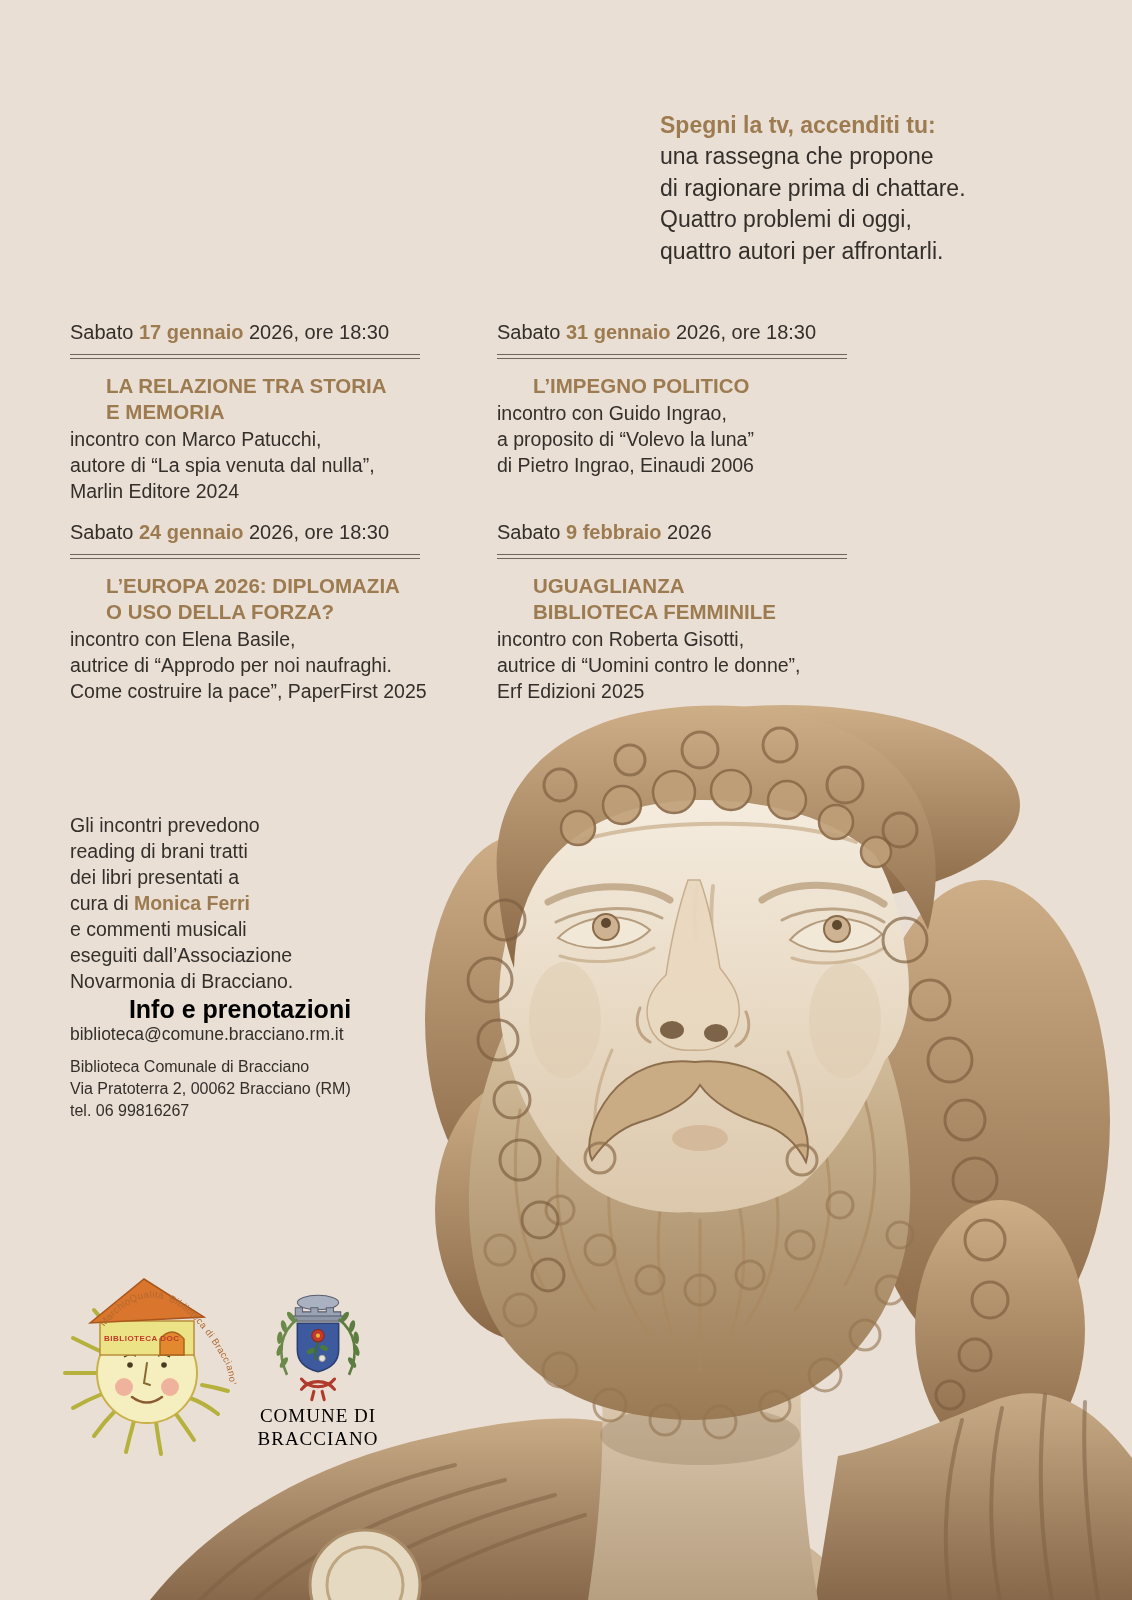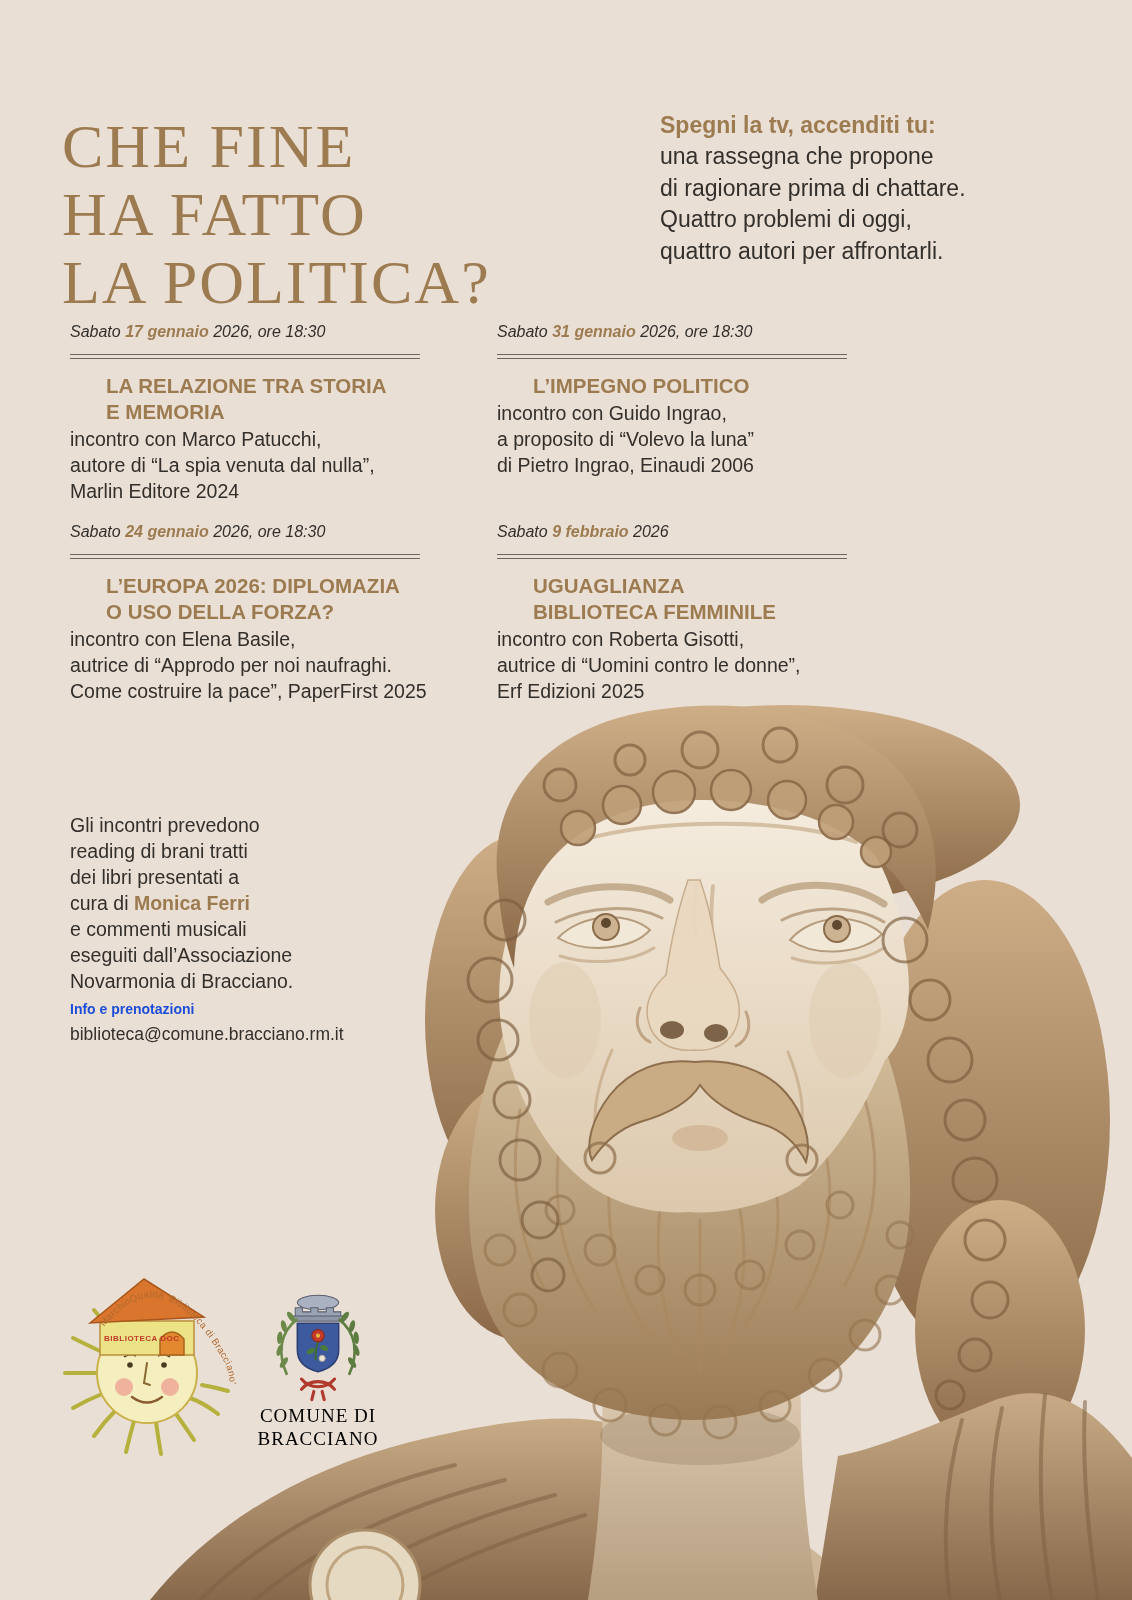--- a/index.html
+++ b/index.html
@@ -22,36 +22,36 @@
   
   .intro{left:660px;top:78px;width:420px;font-size:23px;line-height:31.5px;}
   .intro .hl{color:#9d7b50;font-weight:bold;}
 
   
   .event{width:366px;}
   .pos-e0{left:70px;top:320px;}
   .pos-e1{left:497px;top:320px;}
   .pos-e2{left:70px;top:520px;}
   .pos-e3{left:497px;top:520px;}
-  .event .date{font-size:16px;line-height:24px;font-style:italic;}
+  .event .date{font-size:20px;line-height:24px;}
   .event .date b{color:#9d7b50;}
   .event .divider{
     margin-top:10px;width:350px;height:3px;
     border-top:1.4px solid #6e665d;border-bottom:1.4px solid #6e665d;
   }
   .event .ev-title{margin-top:14px;font-size:20.5px;line-height:26px;font-weight:bold;color:#9d7b50;margin-left:36px;}
   .event .ev-desc{margin-top:1px;font-size:19.5px;line-height:26px;}
 
   
   .note{left:70px;top:786px;width:320px;font-size:19.5px;line-height:26px;}
   .note .hl{color:#9d7b50;font-weight:bold;}
 
   
   .info{left:70px;top:996px;width:340px;}
-  .info .heading{font-size:14px;font-weight:bold;color:#1d4ed8;line-height:26px;}
+  .info .heading{font-size:25px;font-weight:bold;color:#000000;line-height:26px;text-align:center;}
   .info .email{font-size:17.5px;line-height:24px;}
   .info .address{margin-top:10px;font-size:16px;line-height:22px;}
 
   
   .sun-logo{left:52px;top:1265px;}
   .comune-logo{left:256px;top:1288px;}
   .comune-caption{
     left:240px;top:1404px;width:156px;text-align:center;
     font-family:"Liberation Serif",serif;font-size:19px;line-height:23px;
     letter-spacing:1px;color:#000000;
@@ -250,23 +250,20 @@
         <circle cx="845" cy="95" r="18"></circle>
           <circle cx="900" cy="140" r="17"></circle>
           <circle cx="560" cy="95" r="16"></circle>
         <circle cx="700" cy="60" r="18"></circle>
           <circle cx="780" cy="55" r="17"></circle>
           <circle cx="630" cy="70" r="15"></circle>
       </g>
     </g>
   </svg>
 
-  <h1 class="abs main-title pre">CHE FINE
-HA FATTO
-LA POLITICA?</h1>
 
   <div class="abs intro pre">
     <span class="hl">Spegni la tv, accenditi tu:</span><span>
 una rassegna che propone
 di ragionare prima di chattare.
 Quattro problemi di oggi,
 quattro autori per affrontarli.</span>
   </div>
 
   <div class="abs event pos-e0">
@@ -314,20 +311,23 @@
 dei libri presentati a
 cura di </span><span class="hl">Monica Ferri</span><span>
 e commenti musicali
 eseguiti dall’Associazione
 Novarmonia di Bracciano.</span>
   </div>
 
   <div class="abs info">
     <div class="heading">Info e prenotazioni</div>
     <div class="email">biblioteca@comune.bracciano.rm.it</div>
+    <div class="address pre">Biblioteca Comunale di Bracciano
+Via Pratoterra 2, 00062 Bracciano (RM)
+tel. 06 99816267</div>
   </div>
 
   <svg class="abs sun-logo" width="195" height="205" viewBox="0 0 195 205">
     <defs>
       <path id="sunArc" d="M52,62 Q112,-12 174,100 Q183,127 171,155" fill="none"></path>
     </defs>
 
     <g stroke="#b5b13c" stroke-width="4" fill="none" stroke-linecap="round">
       <path d="M138,133 Q152,138 166,149"></path>
       <path d="M124,149 Q132,160 142,175"></path>

